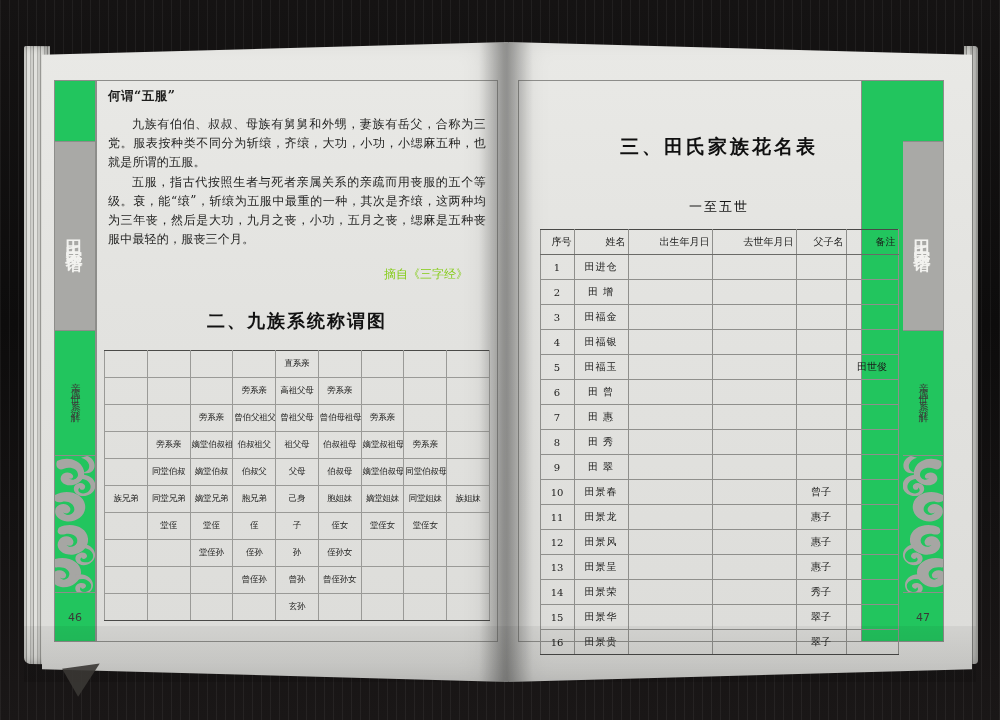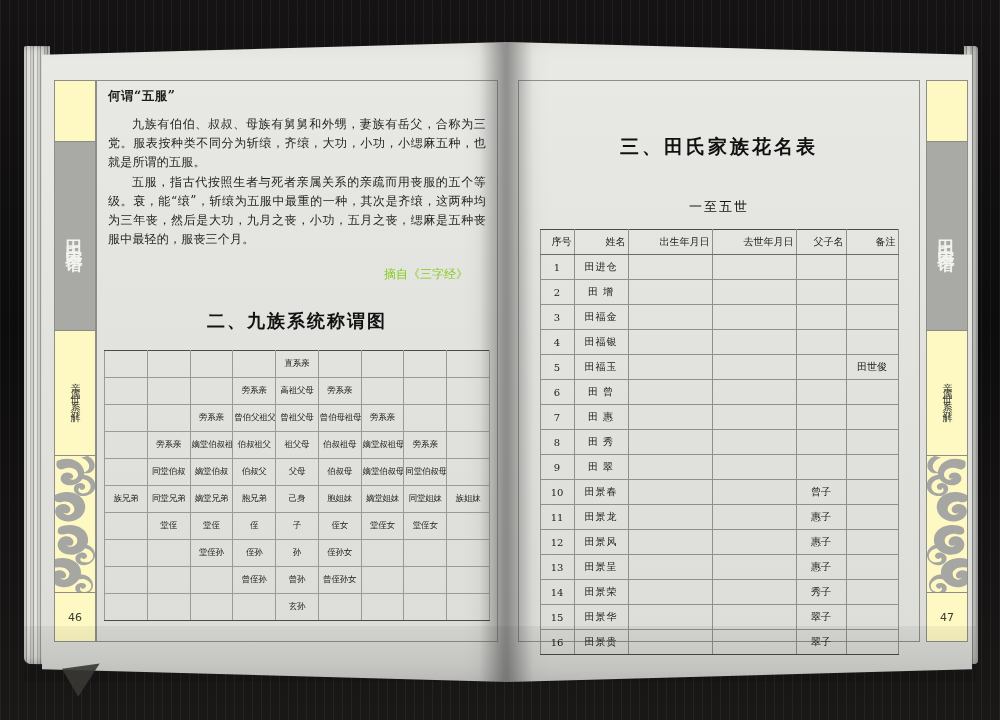--- a/index.html
+++ b/index.html
@@ -73,24 +73,24 @@
 
   .pagewrap{position:absolute;top:0;height:640px;}
   .page-left{left:18px;width:466px;}
   .page-right{left:480px;width:468px;}
 
   
   .sideband{
     position:absolute;top:38px;width:40px;height:560px;
     border:1px solid #8d8d8a;
     display:flex;flex-direction:column;
-    background:#fef9c3;
+    background:#22c55e;
   }
   .page-left .sideband{left:12px;}
-  .page-right .sideband{right:4px;}
+  .page-right .sideband{right:28px;padding-left:41px;}
 
   .band-blank{flex:0 0 60px;border-bottom:1px solid #8d8d8a;}
   .band-title{
     flex:0 0 188px;background:#a9a9a6;border-bottom:1px solid #8d8d8a;
     display:flex;align-items:center;justify-content:center;
     writing-mode:vertical-rl;text-orientation:upright;
     font-family:"DejaVu Serif","Liberation Serif",serif;
     font-size:17px;color:#f2f2ef;letter-spacing:5px;font-weight:600;
   }
   .band-sub{

